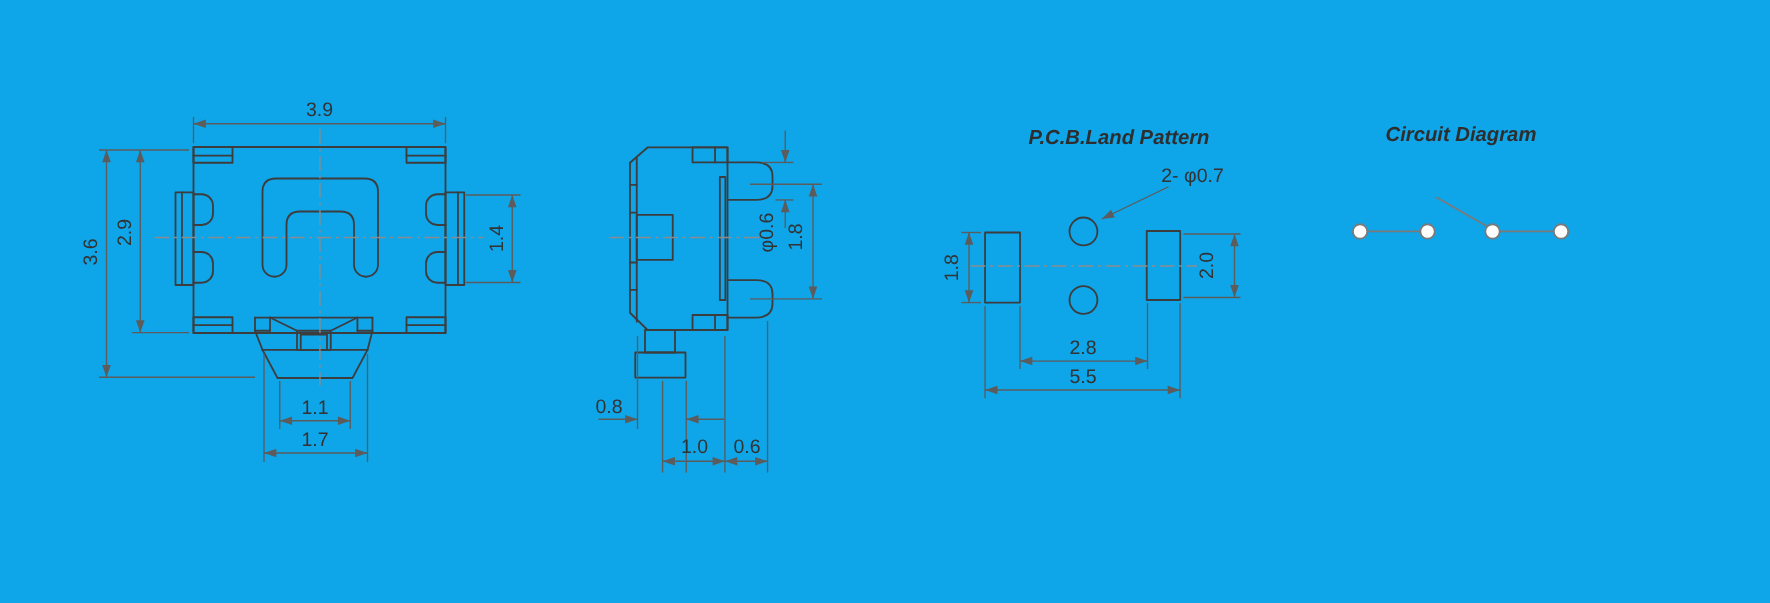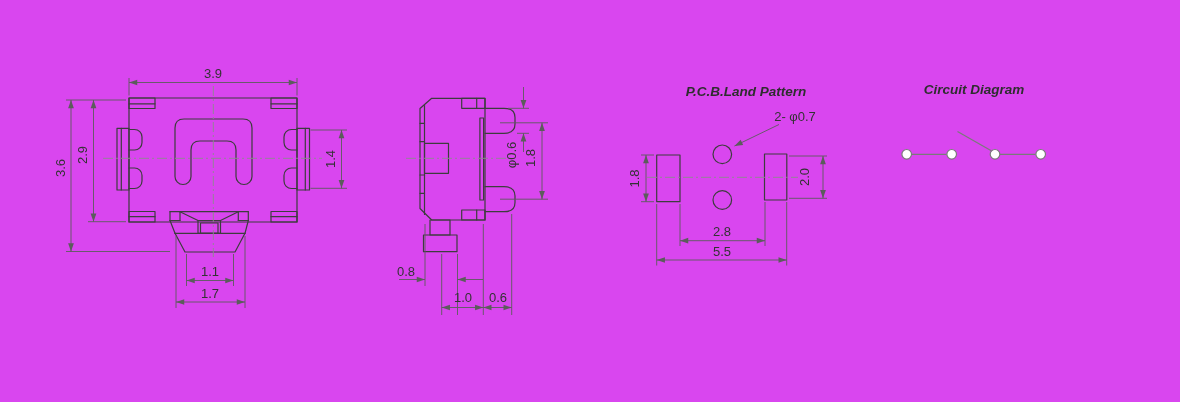--- a/index.html
+++ b/index.html
@@ -1,16 +1,16 @@
 <!DOCTYPE html>
 <html><head>
 <meta charset="utf-8">
 <style>
   html,body{margin:0;padding:0;background:#ffffff;}
-  .stage{position:relative;width:1180px;height:402px;background:#d946ef;overflow:hidden;}
+  .stage{position:relative;width:1180px;height:402px;background:#0ea5e9;overflow:hidden;}
   svg{display:block;}
   .o{stroke:#3d3d3d;stroke-width:1.2;fill:none;stroke-linecap:round;stroke-linejoin:round;}
   .d{stroke:#5c5c5c;stroke-width:0.9;fill:none;}
   .c{stroke:#8c8c8c;stroke-width:0.9;fill:none;stroke-dasharray:10 3 2 3;}
   .cc{stroke:#7a7a7a;stroke-width:1.2;fill:#ffffff;}
   .t{font-family:"Liberation Sans",sans-serif;font-size:13px;fill:#333333;}
   .title{font-family:"Liberation Sans",sans-serif;font-size:13.5px;font-weight:bold;font-style:italic;fill:#2e2e2e;}
 </style>
 </head>
 <body>

